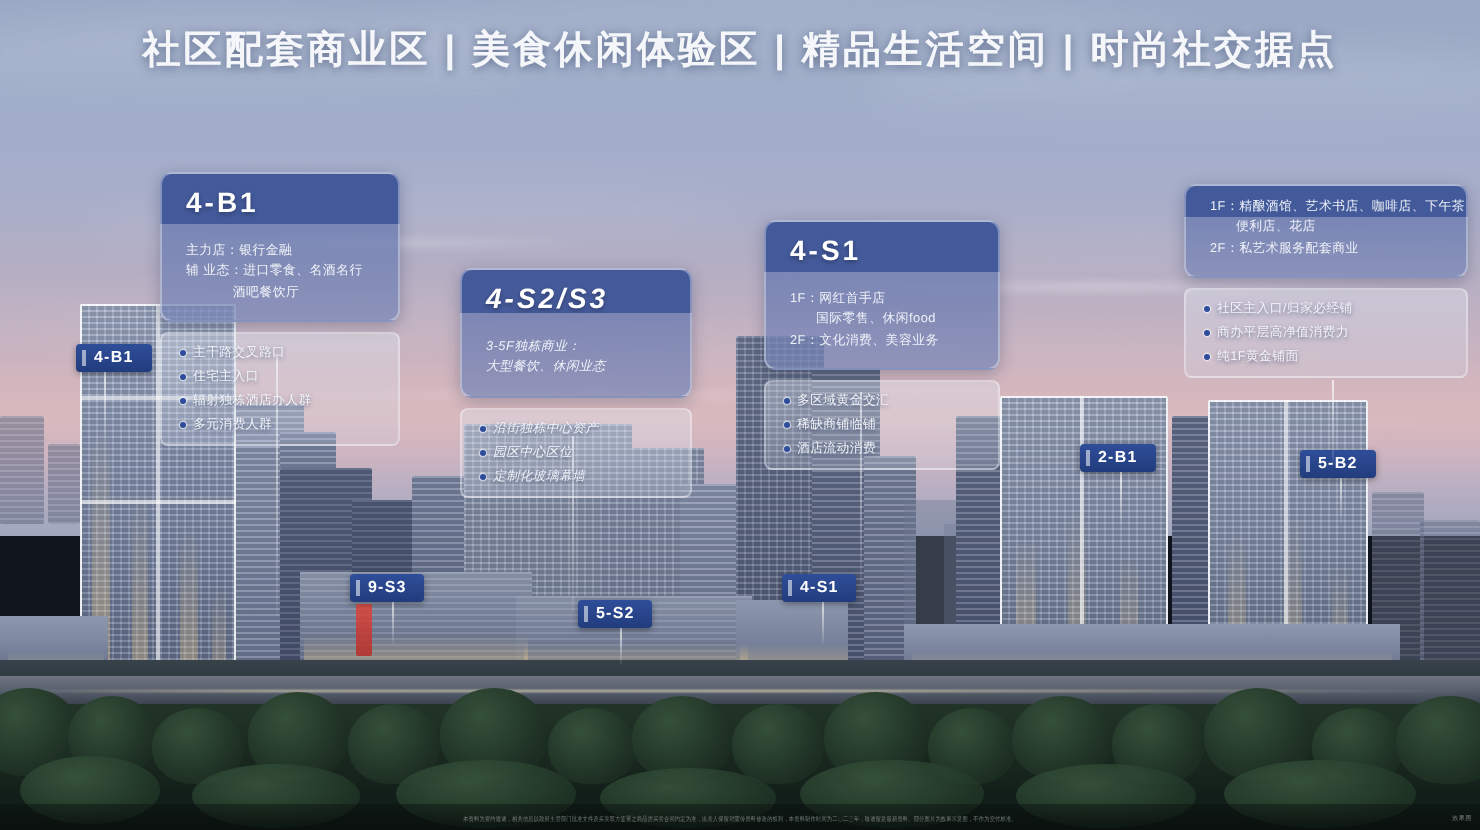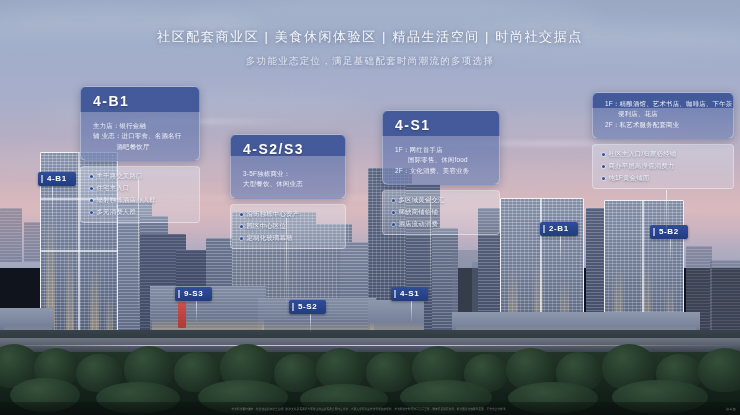--- a/index.html
+++ b/index.html
@@ -42,22 +42,22 @@
   .cl6{left:-20px;top:150px; width:280px; height:24px; opacity:.28;}
   .cl7{left:250px;top:168px; width:420px; height:22px; opacity:.26;}
   .streak {
     position:absolute; height:3px; border-radius:3px; filter:blur(2.5px);
     background:linear-gradient(90deg,rgba(255,255,255,0),rgba(255,255,255,.45),rgba(255,255,255,0));
   }
 
   
   .hdr { position:absolute; left:0; top:0; width:740px; text-align:center; z-index:40; }
   .hdr-title {
-    margin-top:28px;
-    font-size:13px; font-weight:normal; letter-spacing:1.6px;
+    margin-top:12px;
+    font-size:19px; font-weight:bold; letter-spacing:1.6px;
     color:#f4f6fa; text-shadow:0 1px 5px rgba(40,55,95,.55);
     white-space:nowrap;
   }
   .hdr-sub {
     margin-top:9px; font-size:9.5px; letter-spacing:1.3px;
     color:#e7eaf2; opacity:.92; text-shadow:0 1px 4px rgba(40,55,95,.5);
     white-space:nowrap;
   }
 
   
@@ -210,21 +210,20 @@
     <div class="cloud cl6"></div>
     <div class="cloud cl7"></div>
     <div class="streak" style="left:60px;top:120px;width:240px;"></div>
     <div class="streak" style="left:400px;top:142px;width:300px;"></div>
     <div class="streak" style="left:120px;top:196px;width:360px;opacity:.6;"></div>
     <div class="streak" style="left:430px;top:210px;width:290px;opacity:.5;"></div>
   </div>
 
   <div class="hdr">
     <div class="hdr-title">社区配套商业区 | 美食休闲体验区 | 精品生活空间 | 时尚社交据点</div>
-    <div class="hdr-sub">多功能业态定位，满足基础配套时尚潮流的多项选择</div>
   </div>
 
   <div class="city">
 
     <div class="far bld" style="left:0px;  top:58px; width:22px; height:54px;">
         <div class="win-h"></div>
       </div>
     <div class="far bld" style="left:24px; top:72px; width:16px; height:40px;">
         <div class="win-h"></div>
       </div>
@@ -430,21 +429,21 @@
           <span>辐射独栋酒店办人群</span>
         </div>
       <div class="bullet">
           <span class="dot"></span>
           <span>多元消费人群</span>
         </div>
     </div>
   </div>
 
   <div class="card-stem" style="left:286px;top:218px;height:88px;z-index:34;"></div>
-  <div class="card" style="left:230px;top:134px;width:116px;">
+  <div class="card" style="left:230px;top:134px;width:116px;font-style:italic;">
     <div class="card-box">
       <div class="card-head">4-S2/S3</div>
       <div class="card-body">
         <div class="card-line">3-5F独栋商业：</div>
         <div class="card-line">大型餐饮、休闲业态</div>
       </div>
     </div>
     <div class="bullets">
       <div class="bullet">
           <span class="dot"></span>

